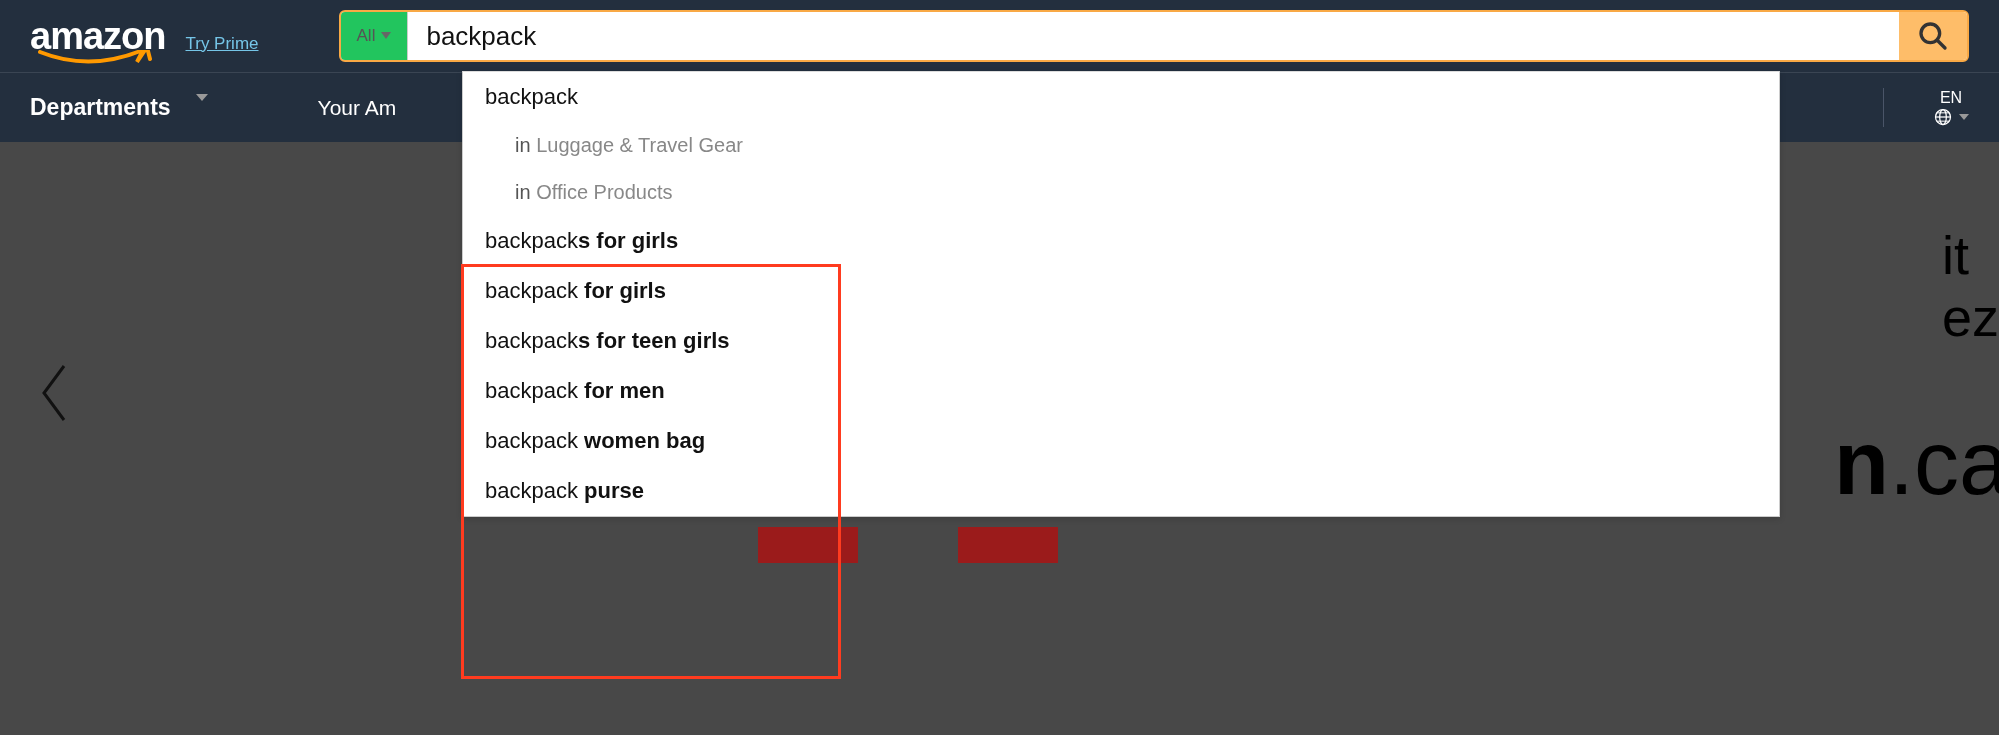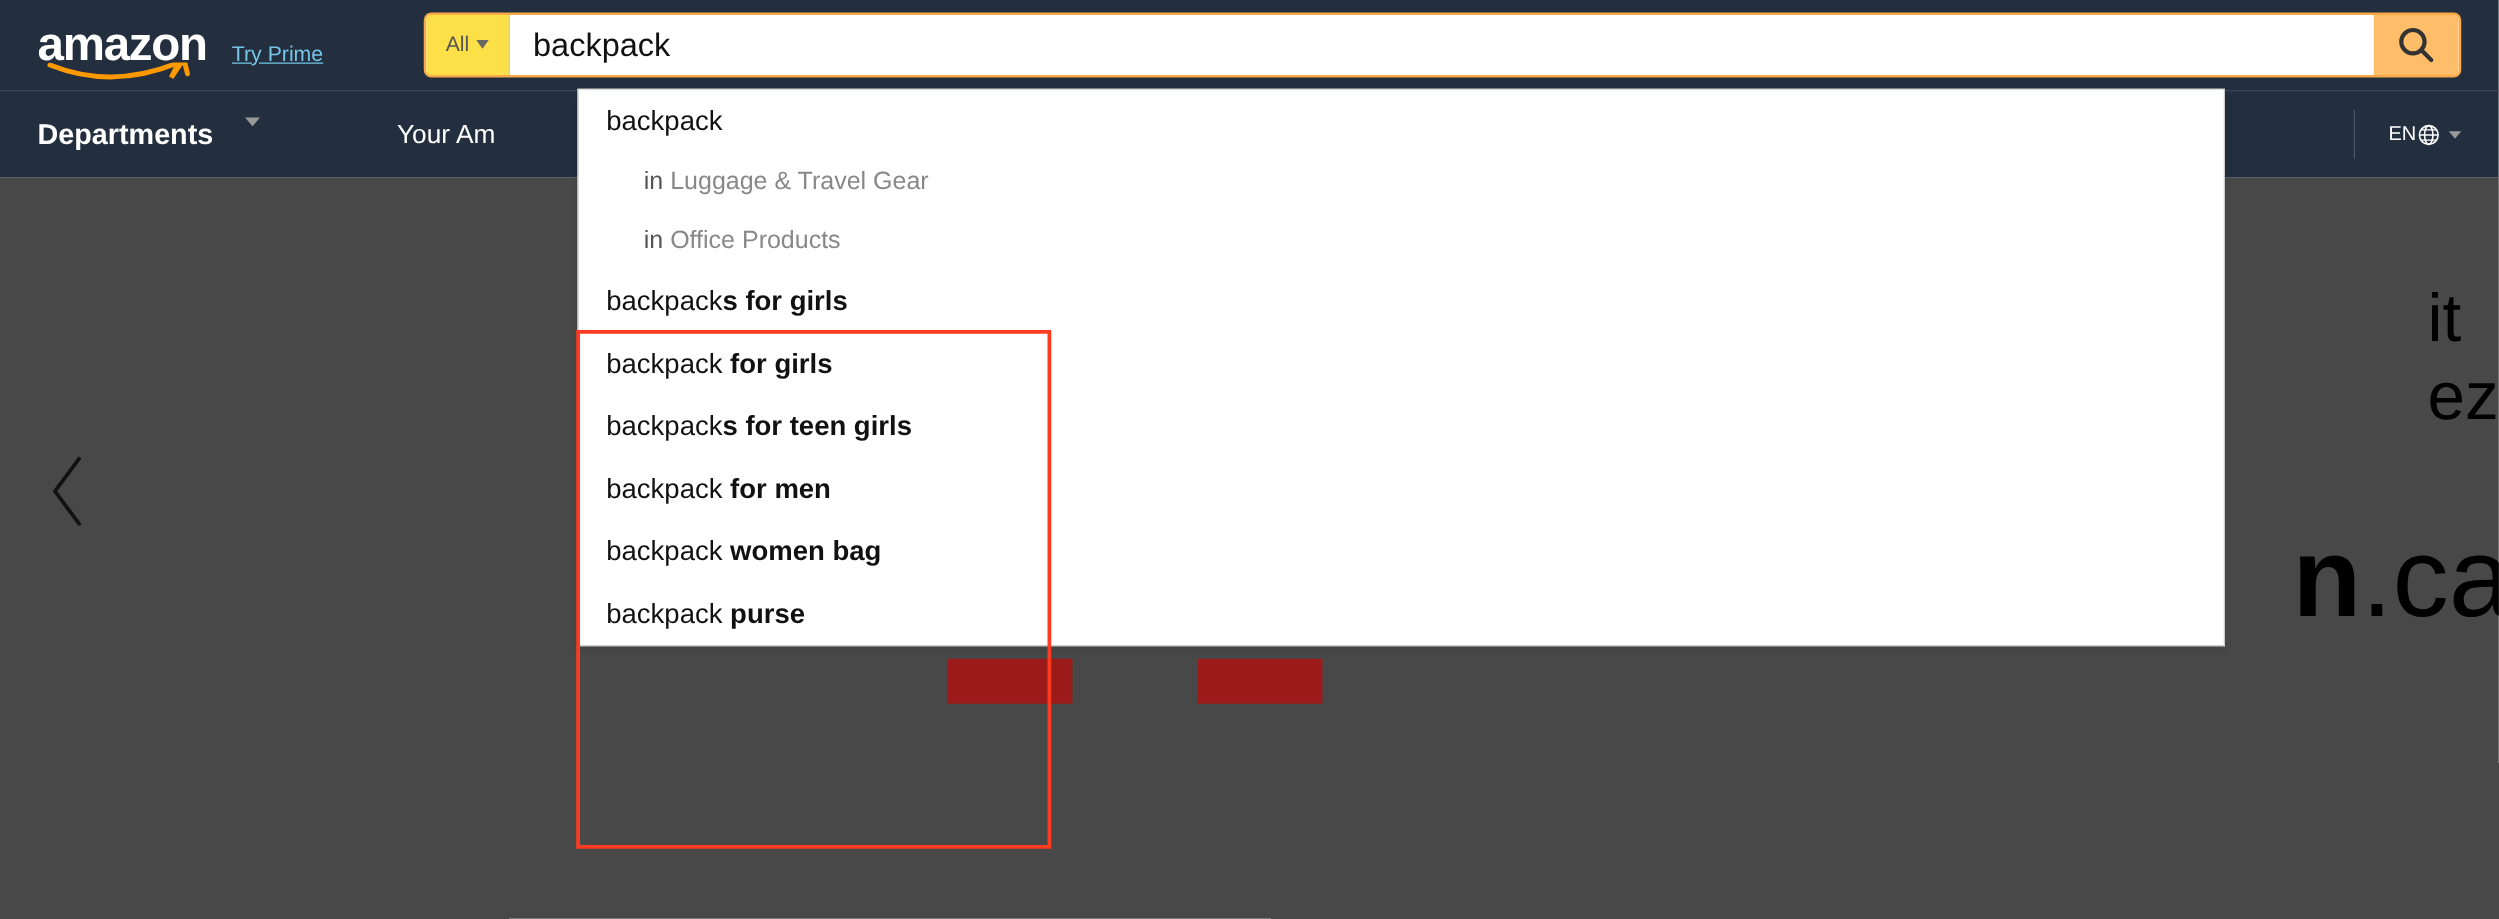--- a/index.html
+++ b/index.html
@@ -58,21 +58,21 @@
     .search-inner {
       display: flex;
       width: 100%;
       height: 100%;
       border: 2px solid #f9a945;
       border-radius: 6px;
       overflow: hidden;
       background: #fff;
     }
     .search-cat {
-      background: #fde047;
+      background: #22c55e;
       border-right: 1px solid #ccc;
       padding: 18px 16px;
       display: flex;
       align-items: center;
       color: #555;
       font-size: 17px;
       cursor: pointer;
       gap: 6px;
       text-align: center;
     }
@@ -122,21 +122,21 @@
     }
     .nav-item {
       color: #fff;
       font-size: 21px;
       margin-right: 50px;
     }
     .lang-box {
       margin-left: auto;
       color: #fff;
       display: flex;
-      flex-direction: row;
+      flex-direction: column;
       align-items: center;
       font-size: 16px;
     }
     .lang-row {
       display: flex;
       align-items: center;
       gap: 6px;
     }
     .lang-row svg { width: 20px; height: 20px; }
     .lang-row .tri {

